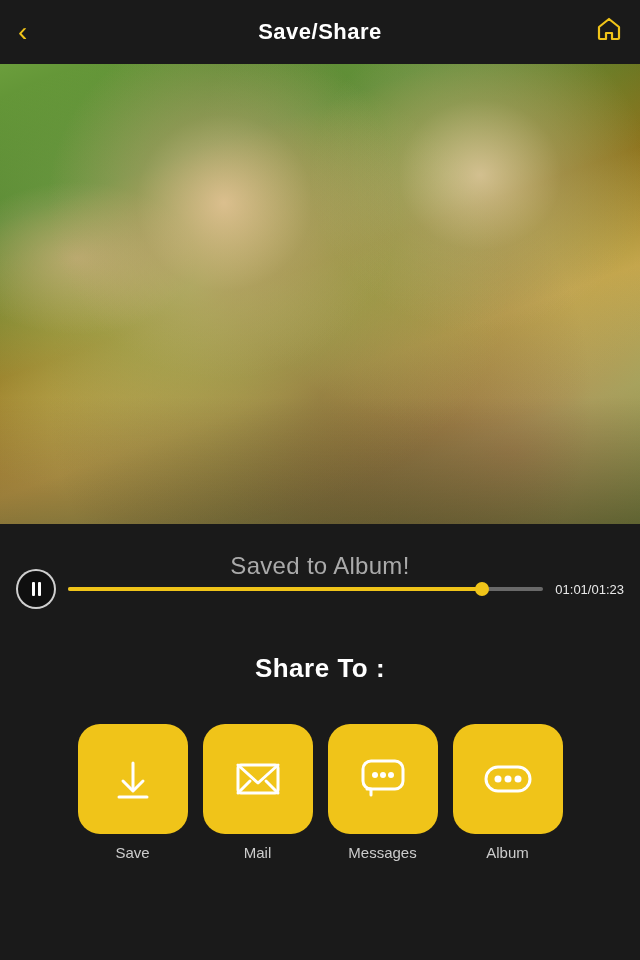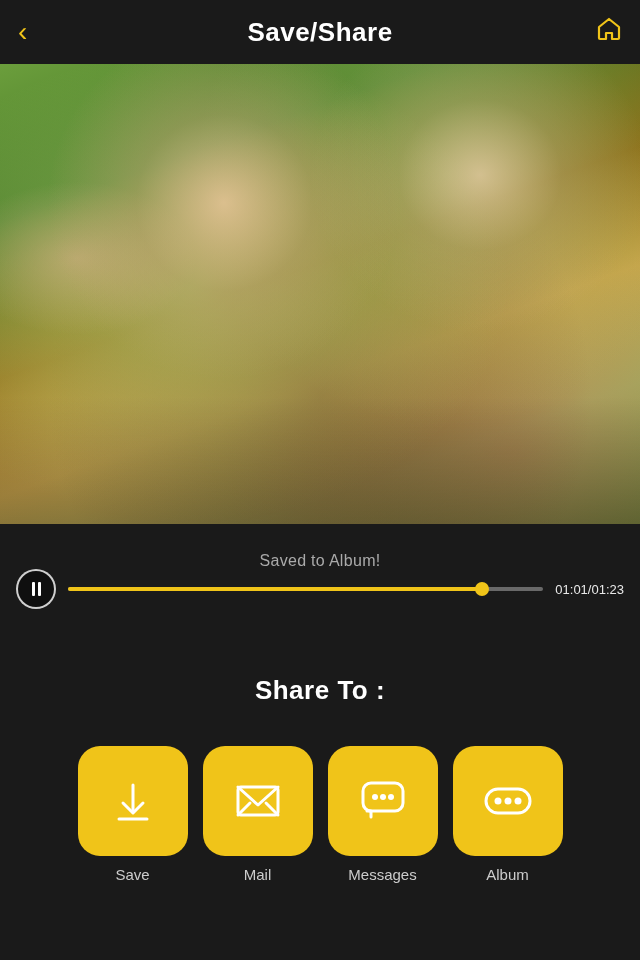--- a/index.html
+++ b/index.html
@@ -20,21 +20,21 @@
       height: 64px;
       background: #1a1a1a;
       display: flex;
       align-items: center;
       justify-content: center;
       z-index: 10;
     }
 
     .header-title {
       color: #ffffff;
-      font-size: 26px;
+      font-size: 22px;
       font-weight: 600;
       letter-spacing: 0.5px;
     }
 
     .back-button {
       position: absolute;
       left: 18px;
       top: 50%;
       transform: translateY(-50%);
       cursor: pointer;
@@ -175,30 +175,30 @@
       left: 0; right: 0;
       bottom: 0;
       background: #1a1a1a;
       display: flex;
       flex-direction: column;
       align-items: center;
     }
 
     .saved-text {
       color: #aaaaaa;
-      font-size: 16px;
+      font-size: 24px;
       margin-top: 28px;
       letter-spacing: 0.3px;
     }
 
     .share-label {
       color: #ffffff;
       font-size: 26px;
       font-weight: 600;
-      margin-top: 105px;
+      margin-top: 73px;
       letter-spacing: 0.5px;
     }
 
     
     .share-buttons {
       display: flex;
       gap: 15px;
       margin-top: 40px;
       align-items: flex-start;
     }

